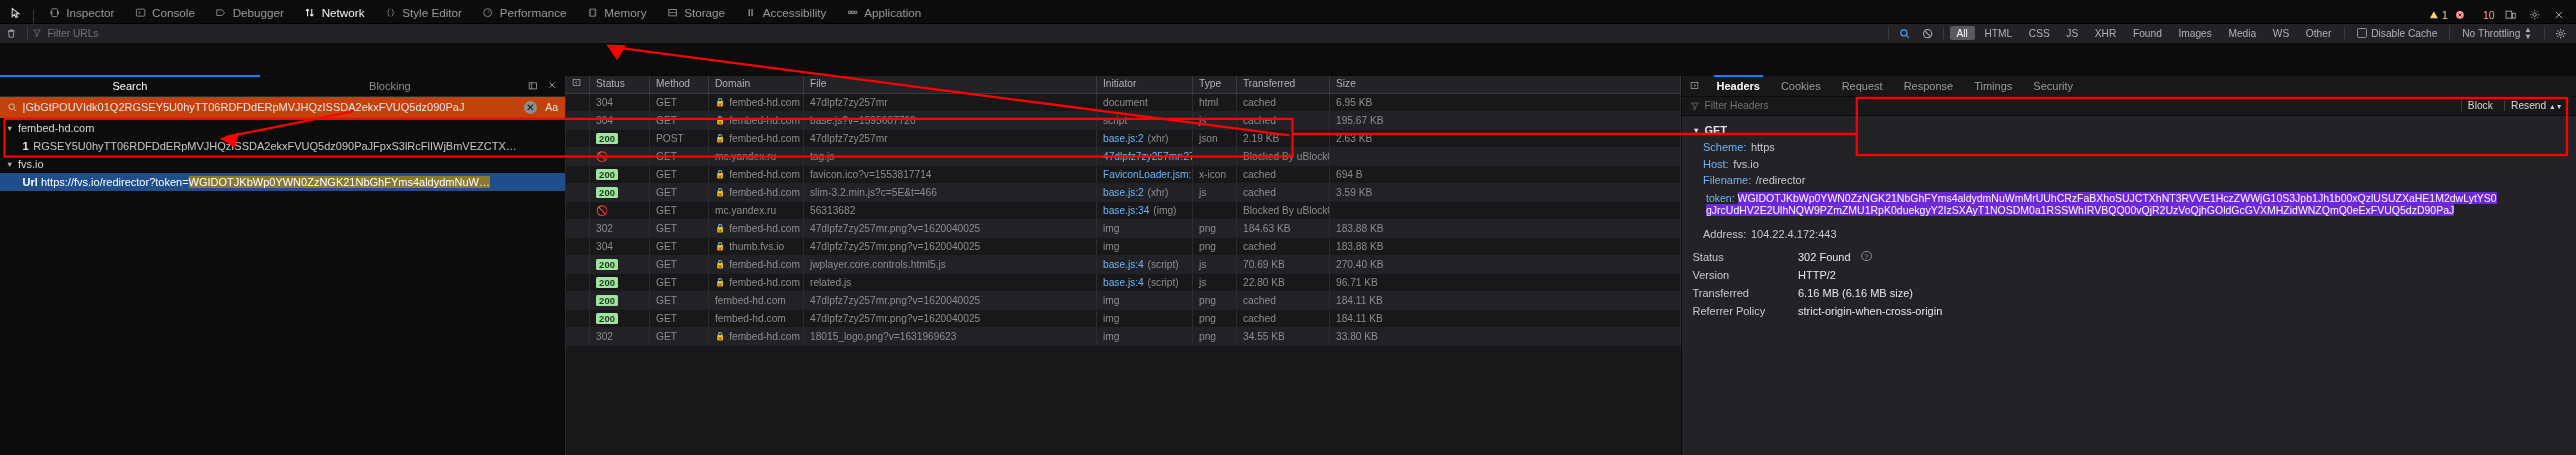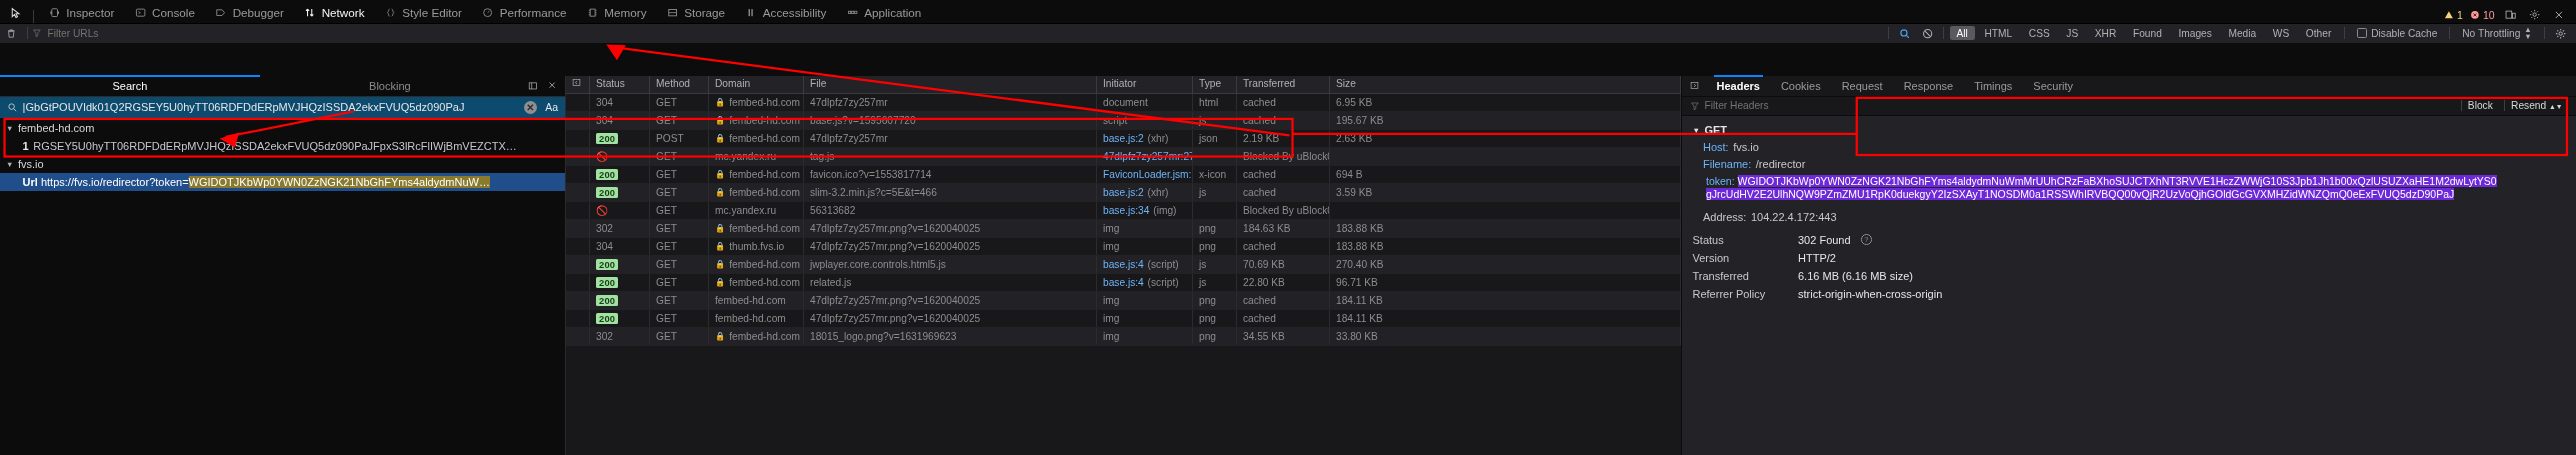--- a/index.html
+++ b/index.html
@@ -18,21 +18,21 @@
     color:#b1b1b3; }
   .dt-sep{ width:0.8px; height:13.5px; background:#3a3a3d; margin:0 4.5px; }
   .dt-tab{ display:flex; align-items:center; gap:5.3px; padding:0 9.8px; height:21px;
     font-size:11.7px; color:#9a9a9c; white-space:nowrap; }
   .dt-tab .ico{ display:inline-flex; width:12.8px; height:12.8px; align-items:center; justify-content:center;
      color:#8c8c8e; }
   .dt-tab.selected{ color:#f5f5f6; }
   .dt-tab.selected .ico{ color:#f5f5f6; }
   .dt-right{ margin-left:auto; display:flex; align-items:center; gap:7.5px; padding-right:9px; }
   .dt-right .warn{ color:#f6d37b; font-size:10.5px; display:flex; align-items:center; gap:3px;}
-  .dt-right .err{ color:#ff9a9a; font-size:10.5px; display:flex; align-items:center; gap:3px;}
+  .dt-right .err{ color:#ff9a9a; font-size:10.5px; display:flex; align-items:center; gap:18px;}
   .dt-right .ibtn{ color:#b1b1b3; width:16.6px; height:16.6px; display:flex; align-items:center; justify-content:center;}
 
   
   .net-toolbar{
     height:19.6px; background:#232327; display:flex; align-items:center;
     border-bottom:0.8px solid #0c0c0d; font-size:10.2px;
   }
   .nt-btn{ width:22.6px; height:18px; display:flex; align-items:center; justify-content:center; color:#b1b1b3;}
   .nt-sep{ width:0.8px; height:12px; background:#3f3f42; margin:0 4.5px;}
   .nt-filter{ display:flex; align-items:center; gap:5.3px; color:#737373; flex:0 0 auto; }
@@ -51,21 +51,21 @@
   .search-pane{ width:566px; flex:0 0 566px; background:#0c0c0d; display:flex; flex-direction:column;
      border-right:0.8px solid #2b2b2d;}
   .sp-tabs{ display:flex; height:21px; background:#0c0c0d; border-bottom:0.8px solid #2b2b2d;}
   .sp-tab{ flex:1; display:flex; align-items:center; justify-content:center; font-size:11px;
      color:#8d8d8f; position:relative;}
   .sp-tab.active{ color:#ffffff; }
   .sp-tab.active:before{ content:""; position:absolute; top:-0.8px; left:0; right:0; height:2.3px; background:#0a84ff;}
   .sp-actions{ display:flex; align-items:center; gap:3px; padding:0 4.5px; }
   .sp-actions .abtn{ width:16.6px; height:15px; display:flex; align-items:center; justify-content:center; color:#b1b1b3;}
   .sp-search{ height:22.6px; display:flex; align-items:center; gap:5.3px; padding:0 6.8px;
-     background:#0c4a6e; border-bottom:0.8px solid #0c0c0d;}
+     background:#c2410c; border-bottom:0.8px solid #0c0c0d;}
   .sp-search .val{ font-size:11px; color:#e6e6e8; white-space:nowrap; overflow:hidden; flex:1;}
   .sp-clear{ width:13.5px; height:13.5px; border-radius:50%; background:#8f8f92; color:#2b2b2e;
      display:flex; align-items:center; justify-content:center; font-size:9.8px; font-weight:bold;}
   .sp-results{ flex:1; overflow:hidden; font-size:11px;}
   .res-domain{ display:flex; align-items:center; gap:4.5px; padding:3px 6px; color:#d7d7db;}
   .res-domain .tri{ font-size:7.5px; color:#b1b1b3;}
   .res-item{ padding:3px 6px 3px 22.6px; color:#c8c8cc; white-space:nowrap; overflow:hidden;}
   .res-item .num{ font-weight:bold; color:#e6e6e8; margin-right:4.5px;}
   .res-item.selected{ background:#204e8a; color:#fff;}
   .res-item .key{ font-weight:bold; color:#fff;}
@@ -649,20 +649,24 @@
       <span class="act">Block</span>
       <span class="act"><span>Resend</span> <span style="font-size:6.8px;">▲▼</span></span>
     </div>
 
     <div class="dt-body">
       <div class="hdr-group">
         <span class="tri">▼</span>
         <span>GET</span>
       </div>
       <div class="hdr-row">
+        <span class="hdr-name">Scheme:</span>
+        <span class="hdr-val">https</span>
+      </div>
+      <div class="hdr-row">
         <span class="hdr-name">Host:</span>
         <span class="hdr-val">fvs.io</span>
       </div>
       <div class="hdr-row">
         <span class="hdr-name">Filename:</span>
         <span class="hdr-val">/redirector</span>
       </div>
       <div class="token-box">
         <span class="token-name">token:</span>
         <span class="token-val">WGIDOTJKbWp0YWN0ZzNGK21NbGhFYms4aldydmNuWmMrUUhCRzFaBXhoSUJCTXhNT3RVVE1HczZWWjG10S3Jpb1Jh1b00xQzlUSUZXaHE1M2dwLytYS0gJrcUdHV2E2UlhNQW9PZmZMU1RpK0duekgyY2IzSXAyT1NOSDM0a1RSSWhIRVBQQ00vQjR2UzVoQjhGOldGcGVXMHZidWNZQmQ0eExFVUQ5dzD90PaJ</span>

